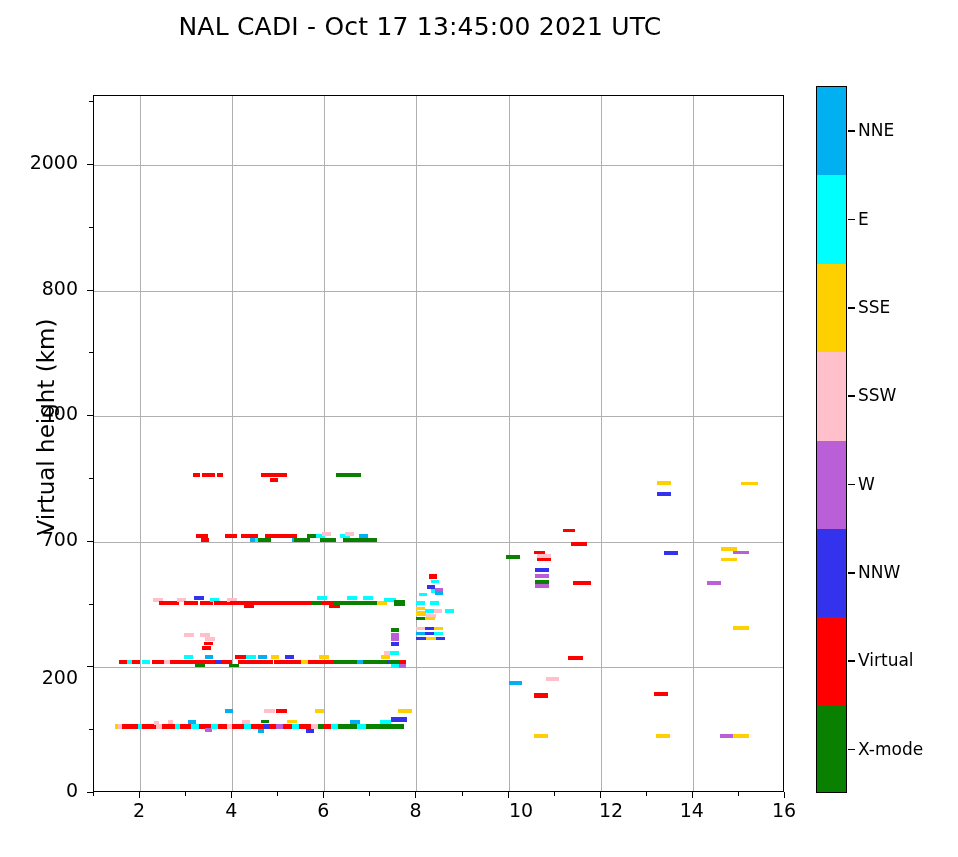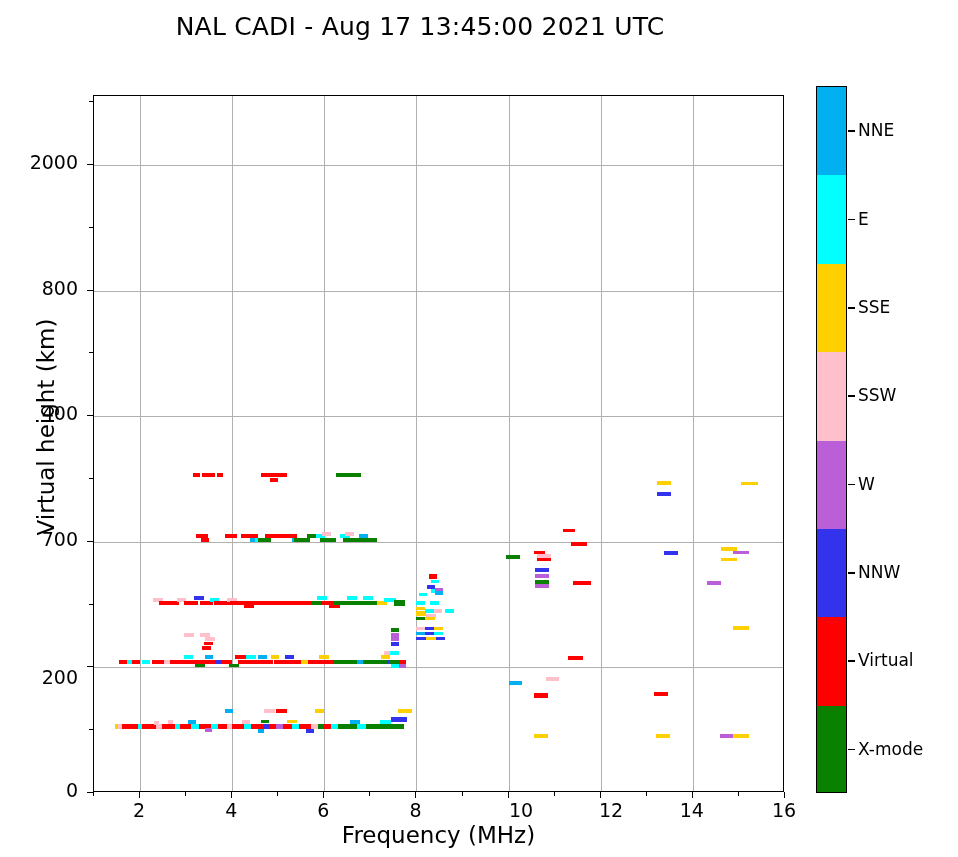--- a/index.html
+++ b/index.html
@@ -111,21 +111,21 @@
     color: #000;
     white-space: nowrap;
     transform: translateY(-50%);
   }
 </style>
 </head>
 <body>
 
 <div id="root">
 
-  <div id="chart-title">NAL CADI - Aug 17 13:45:00 2021 UTC</div>
+  <div id="chart-title">NAL CADI - Oct 17 13:45:00 2021 UTC</div>
 
   <div id="plot-frame">
     <div id="grid-layer">
         <div class="gridline-v" style="left: 46.0667px;"></div>
         <div class="gridline-v" style="left: 138.2px;"></div>
         <div class="gridline-v" style="left: 230.333px;"></div>
         <div class="gridline-v" style="left: 322.467px;"></div>
         <div class="gridline-v" style="left: 414.6px;"></div>
         <div class="gridline-v" style="left: 506.733px;"></div>
         <div class="gridline-v" style="left: 598.867px;"></div>
@@ -383,21 +383,20 @@
       <div class="tick-y" style="top: 164.072px;"></div>
       <div class="ticklabel-y" style="top: 151.072px;">2000</div>
       <div class="tick-y minor" style="top: 729.207px;"></div>
       <div class="tick-y minor" style="top: 603.622px;"></div>
       <div class="tick-y minor" style="top: 478.036px;"></div>
       <div class="tick-y minor" style="top: 352.45px;"></div>
       <div class="tick-y minor" style="top: 226.865px;"></div>
       <div class="tick-y minor" style="top: 101.279px;"></div>
     </div>
 
-  <div id="xlabel">Frequency (MHz)</div>
   <div id="ylabel">Virtual height (km)</div>
 
   <div id="colorbar">
       <div class="cb-seg" style="height: 88.375px; background: rgb(0, 176, 240);"></div>
       <div class="cb-seg" style="height: 88.375px; background: rgb(0, 255, 255);"></div>
       <div class="cb-seg" style="height: 88.375px; background: rgb(255, 208, 0);"></div>
       <div class="cb-seg" style="height: 88.375px; background: rgb(255, 192, 203);"></div>
       <div class="cb-seg" style="height: 88.375px; background: rgb(187, 95, 216);"></div>
       <div class="cb-seg" style="height: 88.375px; background: rgb(51, 51, 238);"></div>
       <div class="cb-seg" style="height: 88.375px; background: rgb(255, 0, 0);"></div>

